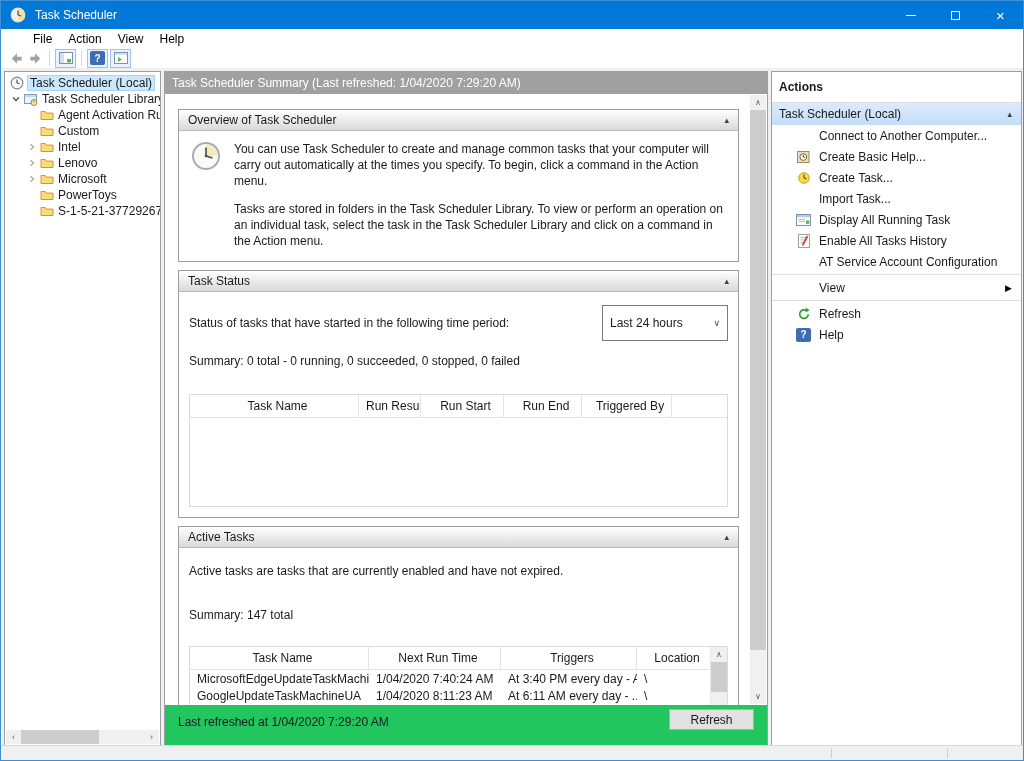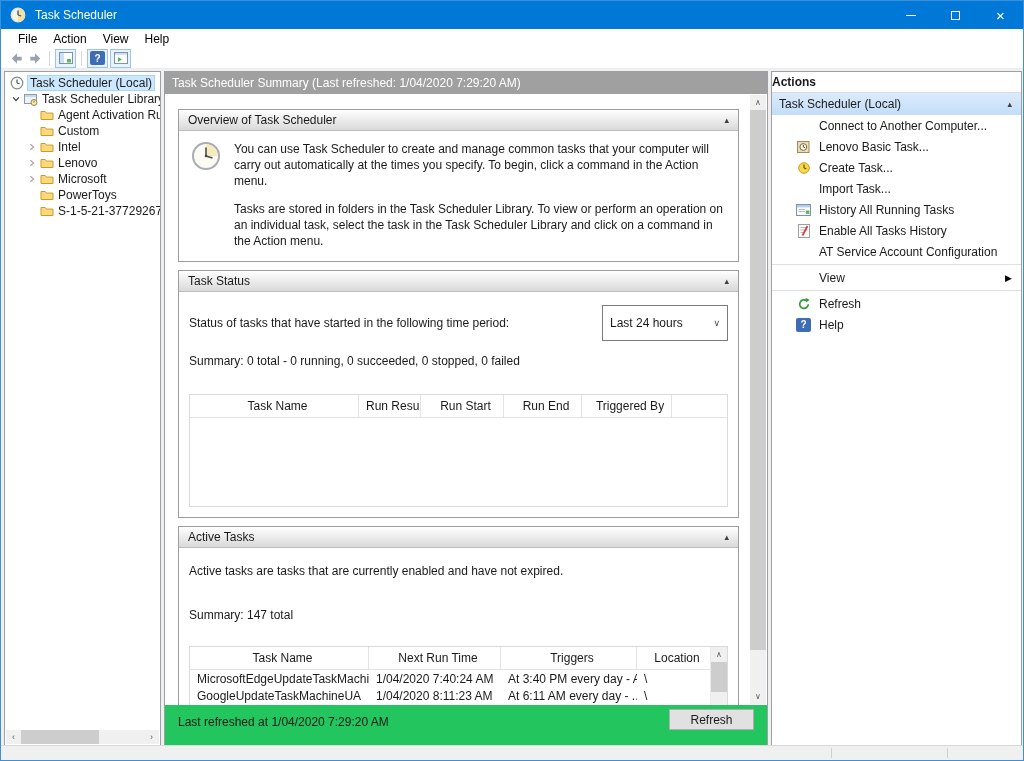--- a/index.html
+++ b/index.html
@@ -12,21 +12,21 @@
   
   .titlebar { position:absolute; top:0; left:0; right:0; height:28px; background:#0078d7; display:flex; align-items:center; }
   .app-icon { margin-left:9px; display:flex; }
   .title-text { margin-left:9px; color:#fff; }
   .win-controls { margin-left:auto; display:flex; height:100%; }
   .win-btn { width:45px; height:100%; display:flex; align-items:center; justify-content:center; color:#fff; }
   .min-bar { width:10px; height:1px; background:#fff; }
   .max-box { width:9px; height:9px; border:1px solid #fff; }
   .close-glyph { font-size:15px; line-height:1; }
   
-  .menubar { position:absolute; top:28px; left:0; right:0; height:19px; background:#fff; display:flex; align-items:flex-end; padding-left:9px; }
+  .menubar { position:absolute; top:28px; left:0; right:0; height:19px; background:#fff; display:flex; align-items:flex-end; padding-left:24px; }
   .menu-item { padding:0 8px; height:100%; display:flex; align-items:center; color:#000; }
   
   .toolbar { position:absolute; top:47px; left:0; right:0; height:21px; background:#fff; display:flex; align-items:center; padding-left:6px; border-bottom:1px solid #ececec; }
   .tb-arrow { display:flex; margin:0 2px; }
   .tb-sep { width:1px; height:15px; background:#d9d9d9; margin:0 4px; }
   .tb-iconbox { width:21px; height:19px; border:1px solid #9ac3ee; background:#e9f3fc; display:flex; align-items:center; justify-content:center; margin:0 1px; }
   .help-badge { width:15px; height:14px; background:#3e6db5; color:#fff; font-weight:bold; font-size:10px; display:flex; align-items:center; justify-content:center; border-radius:2px; }
   
   .tree-panel { position:absolute; left:3px; top:70px; width:157px; height:675px; background:#fff; border:1px solid #9aa0a6; padding-top:3px; overflow:hidden; }
   .tree-row { height:16px; display:flex; align-items:center; white-space:nowrap; overflow:hidden; }
@@ -74,21 +74,21 @@
   .grid-row { display:flex; height:17px; align-items:center; white-space:nowrap; }
   .gr-cell { padding-left:7px; overflow:hidden; white-space:nowrap; flex:none; }
   .at-vscroll { position:absolute; top:0; right:0; width:17px; bottom:14px; background:#f0f0f0; display:flex; flex-direction:column; align-items:center; border-left:1px solid #eaeaea; }
   .at-vthumb { height:30px; }
   .hspacer { flex:1; }
   .center-footer { position:absolute; left:0; right:0; bottom:0; height:40px; background:#22c55e; }
   .footer-text { position:absolute; left:13px; top:10px; }
   .refresh-btn { position:absolute; right:13px; top:4px; width:85px; height:21px; background:#e1e1e1; border:1px solid #adadad; display:flex; align-items:center; justify-content:center; }
   
   .actions-panel { position:absolute; left:770px; top:70px; width:251px; height:675px; background:#fff; border:1px solid #9aa0a6; }
-  .actions-header { height:21px; display:flex; align-items:center; font-weight:bold; border-bottom:1px solid #dcdcdc; }
+  .actions-header { height:31px; display:flex; align-items:center; padding-left:7px; font-weight:bold; border-bottom:1px solid #dcdcdc; }
   .actions-sub { height:22px; background:linear-gradient(#dcebfc,#c2ddf8); display:flex; align-items:center; padding:0 9px 0 7px; }
   .action-item { height:21px; display:flex; align-items:center; padding-left:23px; }
   .a-icon { width:17px; display:flex; justify-content:center; flex:none; }
   .a-label { margin-left:7px; white-space:nowrap; }
   .action-sep { height:1px; background:#e0e0e0; margin:2px 0; }
   .submenu-arrow { margin-left:auto; margin-right:9px; font-size:9px; color:#000; }
   
   .statusbar { position:absolute; left:0; right:0; bottom:0; height:15px; background:#f0f0f0; border-top:1px solid #d9d9d9; }
   .sb-sep { position:absolute; top:2px; bottom:2px; width:1px; background:#cfcfcf; }
 </style>
@@ -408,21 +408,21 @@
     </div>
     <div class="action-item">
       <span class="a-icon">
         <svg width="14" height="14" viewBox="0 0 14 14">
             <rect x="0.5" y="1.5" width="11.5" height="11" fill="#e9dcc0" stroke="#a58c4e"></rect>
             <circle cx="6.3" cy="7" r="3.4" fill="#fffdf2" stroke="#7d6a33"></circle>
             <line x1="6.3" y1="7" x2="6.3" y2="4.8" stroke="#5a4a10"></line>
             <line x1="6.3" y1="7" x2="8" y2="7.6" stroke="#5a4a10"></line>
           </svg>
       </span>
-      <span class="a-label">Lenovo Basic Task...</span>
+      <span class="a-label">Create Basic Help...</span>
     </div>
     <div class="action-item">
       <span class="a-icon">
         <svg width="14" height="14" viewBox="0 0 14 14">
             <circle cx="7" cy="7" r="5.3" fill="#f8d848" stroke="#bfa02b"></circle>
             <line x1="7" y1="7" x2="7" y2="3.6" stroke="#6b5a12" stroke-width="1.2"></line>
             <line x1="7" y1="7" x2="9.4" y2="7.9" stroke="#6b5a12" stroke-width="1.2"></line>
           </svg>
       </span>
       <span class="a-label">Create Task...</span>
@@ -434,21 +434,21 @@
     <div class="action-item">
       <span class="a-icon">
         <svg width="15" height="12" viewBox="0 0 15 12">
             <rect x="0.5" y="0.5" width="14" height="11" fill="#fff" stroke="#7d93ad"></rect>
             <rect x="1" y="1" width="13" height="2.4" fill="#b7cce6"></rect>
             <line x1="2.5" y1="5.5" x2="9" y2="5.5" stroke="#b9b9b9"></line>
             <line x1="2.5" y1="7.5" x2="9" y2="7.5" stroke="#b9b9b9"></line>
             <rect x="10" y="6.5" width="3.4" height="3.4" fill="#58b85c"></rect>
           </svg>
       </span>
-      <span class="a-label">History All Running Tasks</span>
+      <span class="a-label">Display All Running Task</span>
     </div>
     <div class="action-item">
       <span class="a-icon">
         <svg width="12" height="14" viewBox="0 0 12 14">
             <rect x="0.5" y="0.5" width="11" height="13" fill="#fffef8" stroke="#9aa0a6"></rect>
             <line x1="2.5" y1="3.5" x2="9.5" y2="3.5" stroke="#b9b9b9"></line>
             <line x1="2.5" y1="6" x2="9.5" y2="6" stroke="#b9b9b9"></line>
             <line x1="2.5" y1="8.5" x2="7" y2="8.5" stroke="#b9b9b9"></line>
             <line x1="9.5" y1="2" x2="4.5" y2="11.5" stroke="#d04545" stroke-width="1.8"></line>
           </svg>

